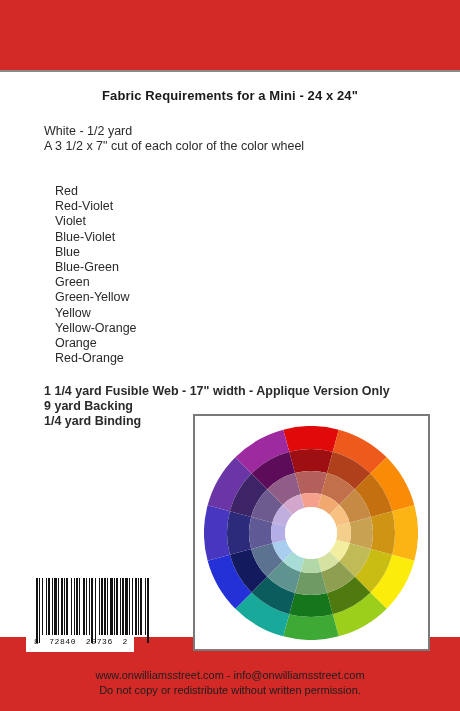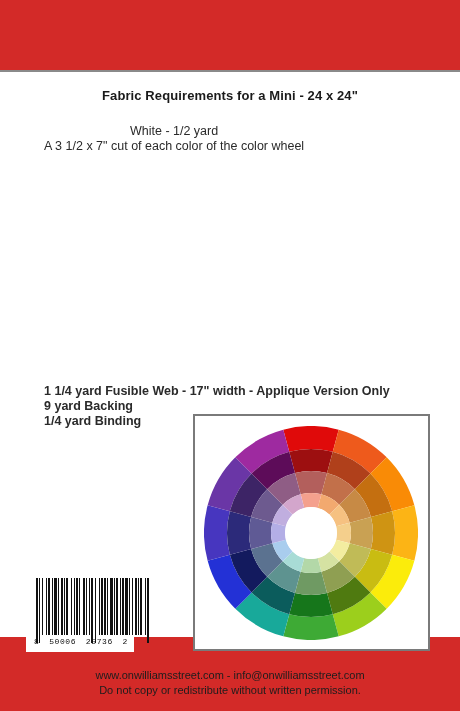--- a/index.html
+++ b/index.html
@@ -53,21 +53,20 @@
     color: #1a1a1a;
     letter-spacing: 0.1px;
   }
   .body-text {
     position: absolute;
     left: 44px;
     top: 124px;
     font-size: 12.5px;
     color: #2a2a2a;
     line-height: 15px;
-    text-align: center;
   }
   .body-text .line {
     white-space: pre;
   }
   .body-text .indent {
     padding-left: 11px;
   }
   .color-list {
     position: absolute;
     left: 55px;
@@ -175,20 +174,34 @@
   <div class="band-top"></div>
   <div class="band-top-rule"></div>
 
   <div class="page-title">Fabric Requirements for a Mini - 24 x 24"</div>
 
   <div class="body-text">
     <div class="line">White - 1/2 yard</div>
     <div class="line">A 3 1/2 x 7" cut of each color of the color wheel</div>
   </div>
 
+  <div class="color-list">
+    <div class="line">Red</div>
+    <div class="line">Red-Violet</div>
+    <div class="line">Violet</div>
+    <div class="line">Blue-Violet</div>
+    <div class="line">Blue</div>
+    <div class="line">Blue-Green</div>
+    <div class="line">Green</div>
+    <div class="line">Green-Yellow</div>
+    <div class="line">Yellow</div>
+    <div class="line">Yellow-Orange</div>
+    <div class="line">Orange</div>
+    <div class="line">Red-Orange</div>
+  </div>
 
   <div class="yardage">
     <div class="line">1 1/4 yard Fusible Web - 17" width - Applique Version Only</div>
     <div class="line">9 yard Backing</div>
     <div class="line">1/4 yard Binding</div>
   </div>
 
   <div class="band-bottom"></div>
 
   <div class="wheel-frame"></div>
@@ -283,21 +296,21 @@
         <i style="left: 93px; width: 1px;"></i>
         <i style="left: 96px; width: 1px;"></i>
         <i style="left: 99px; width: 2px;"></i>
         <i style="left: 102px; width: 1px;"></i>
         <i style="left: 104px; width: 2px;"></i>
         <i style="left: 109px; width: 1px;"></i>
         <i class="tall" style="left: 111px; width: 2px;"></i>
       </div>
     <div class="barcode-digits">
       <span>8</span>
-      <span>50006</span>
+      <span>72840</span>
       <span>25736</span>
       <span>2</span>
     </div>
   </div>
 
   <div class="footer-text">
     <div>www.onwilliamsstreet.com - info@onwilliamsstreet.com</div>
     <div>Do not copy or redistribute without written permission.</div>
   </div>
 

